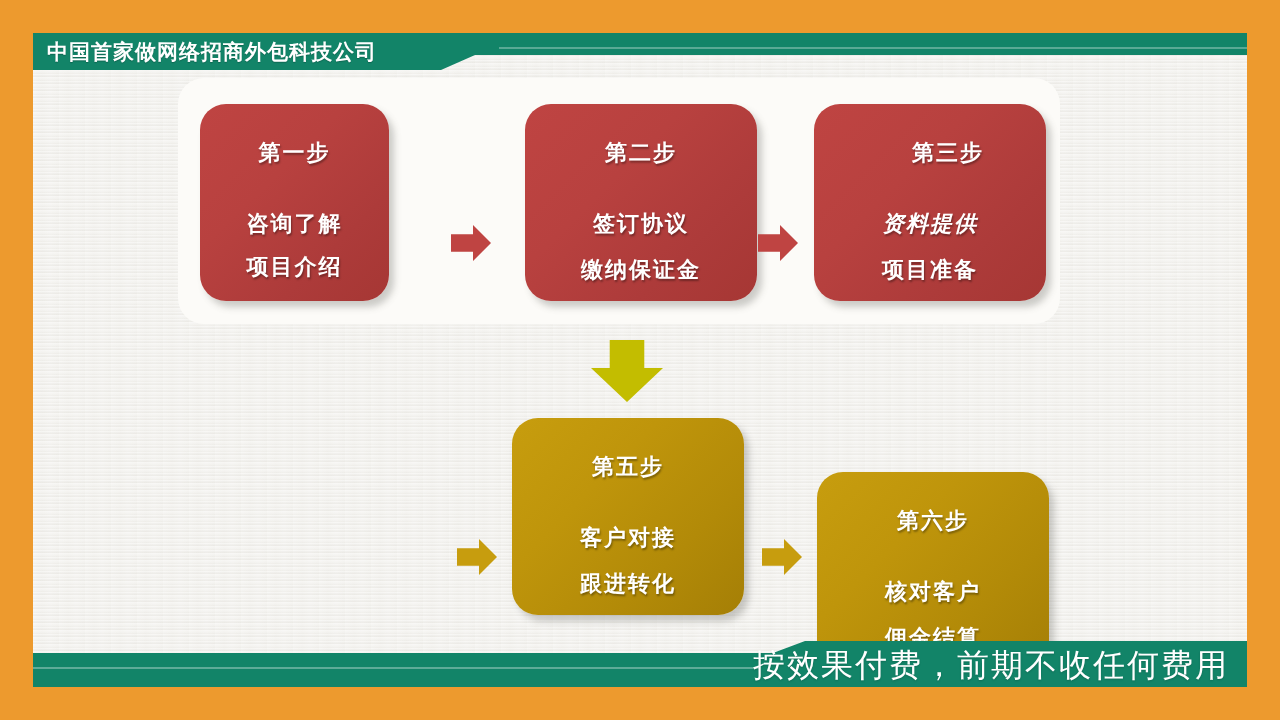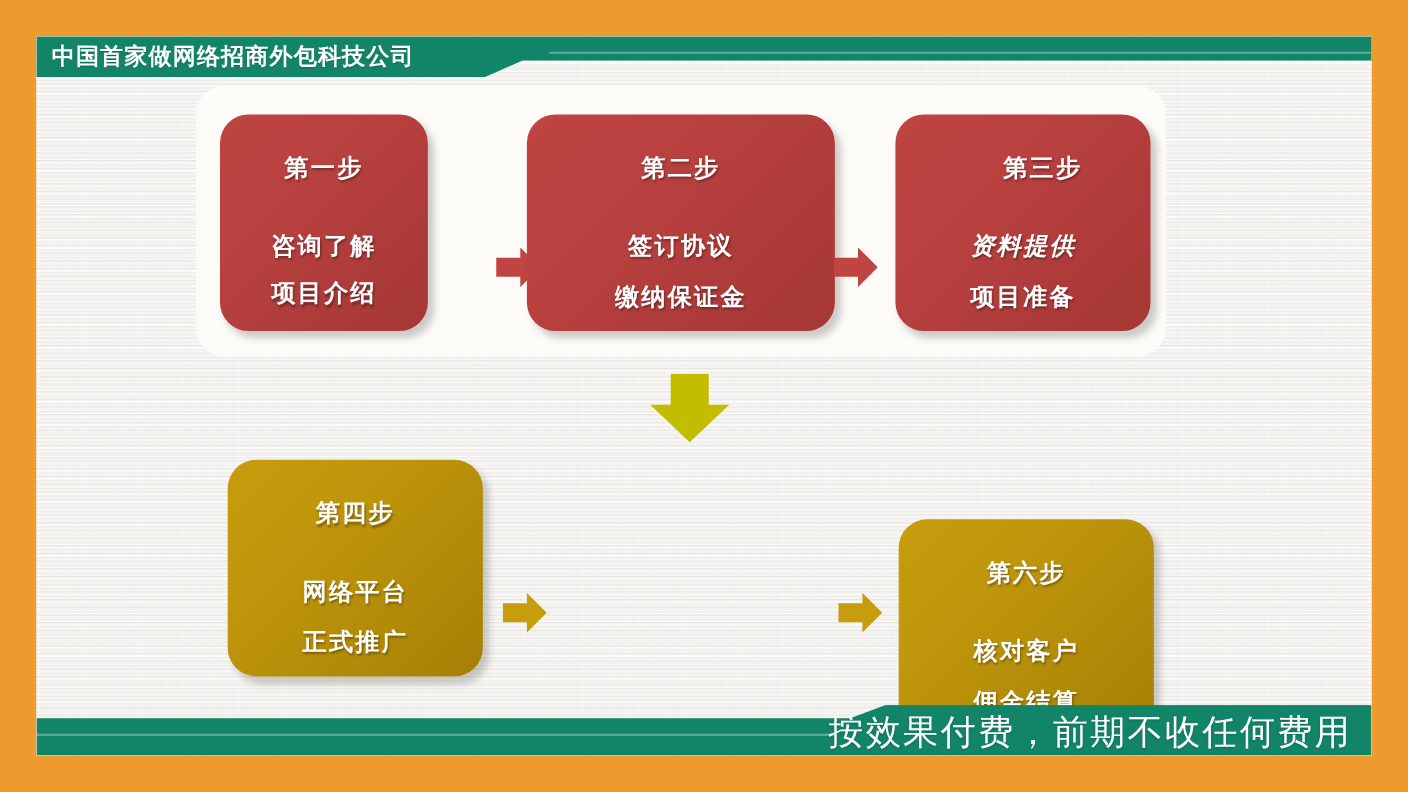--- a/index.html
+++ b/index.html
@@ -206,44 +206,44 @@
     <div class="top-plate"></div>
 
     <div class="step-box red" style="left:167px; top:71px; width:189px; height:197px;">
       <div class="step-head" style="margin-top:34px;">第一步</div>
       <div class="step-line" style="margin-top:41px;">咨询了解</div>
       <div class="step-line" style="margin-top:13px;">项目介绍</div>
     </div>
 
     <div class="arrow-right red" style="left:418px; top:192px;"></div>
 
-    <div class="step-box red" style="left:446px; top:71px; width:280px; height:197px;">
+    <div class="step-box red" style="left:492px; top:71px; width:232px; height:197px;">
       <div class="step-head" style="margin-top:34px;">第二步</div>
       <div class="step-line" style="margin-top:41px;">签订协议</div>
       <div class="step-line" style="margin-top:16px;">缴纳保证金</div>
     </div>
 
     <div class="arrow-right red" style="left:725px; top:192px;"></div>
 
     <div class="step-box red" style="left:781px; top:71px; width:232px; height:197px;">
       <div class="step-head" style="margin-top:34px;margin-left:36px;">第三步</div>
       <div class="step-line" style="margin-top:41px;font-style:italic;">资料提供</div>
       <div class="step-line" style="margin-top:16px;">项目准备</div>
     </div>
 
     <div class="arrow-down" style="left:558px; top:307px;"></div>
 
-    <div class="step-box gold" style="left:174px; top:385px; width:232px; height:197px;">
-      <div class="step-head" style="margin-top:34px;">第四步</div>
-      <div class="step-line" style="margin-top:41px;">网络平台</div>
-      <div class="step-line" style="margin-top:16px;">正式推广</div>
-    </div>
 
     <div class="arrow-right gold" style="left:424px; top:506px;"></div>
 
+    <div class="step-box gold" style="left:479px; top:385px; width:232px; height:197px;">
+      <div class="step-head" style="margin-top:34px;">第五步</div>
+      <div class="step-line" style="margin-top:41px;">客户对接</div>
+      <div class="step-line" style="margin-top:16px;">跟进转化</div>
+    </div>
 
     <div class="arrow-right gold" style="left:729px; top:506px;"></div>
 
     <div class="step-box gold" style="left:784px; top:408px; width:232px; height:197px;margin-top:31px;">
       <div class="step-head" style="margin-top:34px;">第六步</div>
       <div class="step-line" style="margin-top:41px;">核对客户</div>
       <div class="step-line" style="margin-top:16px;">佣金结算</div>
     </div>
 
     <div class="footer-band">

